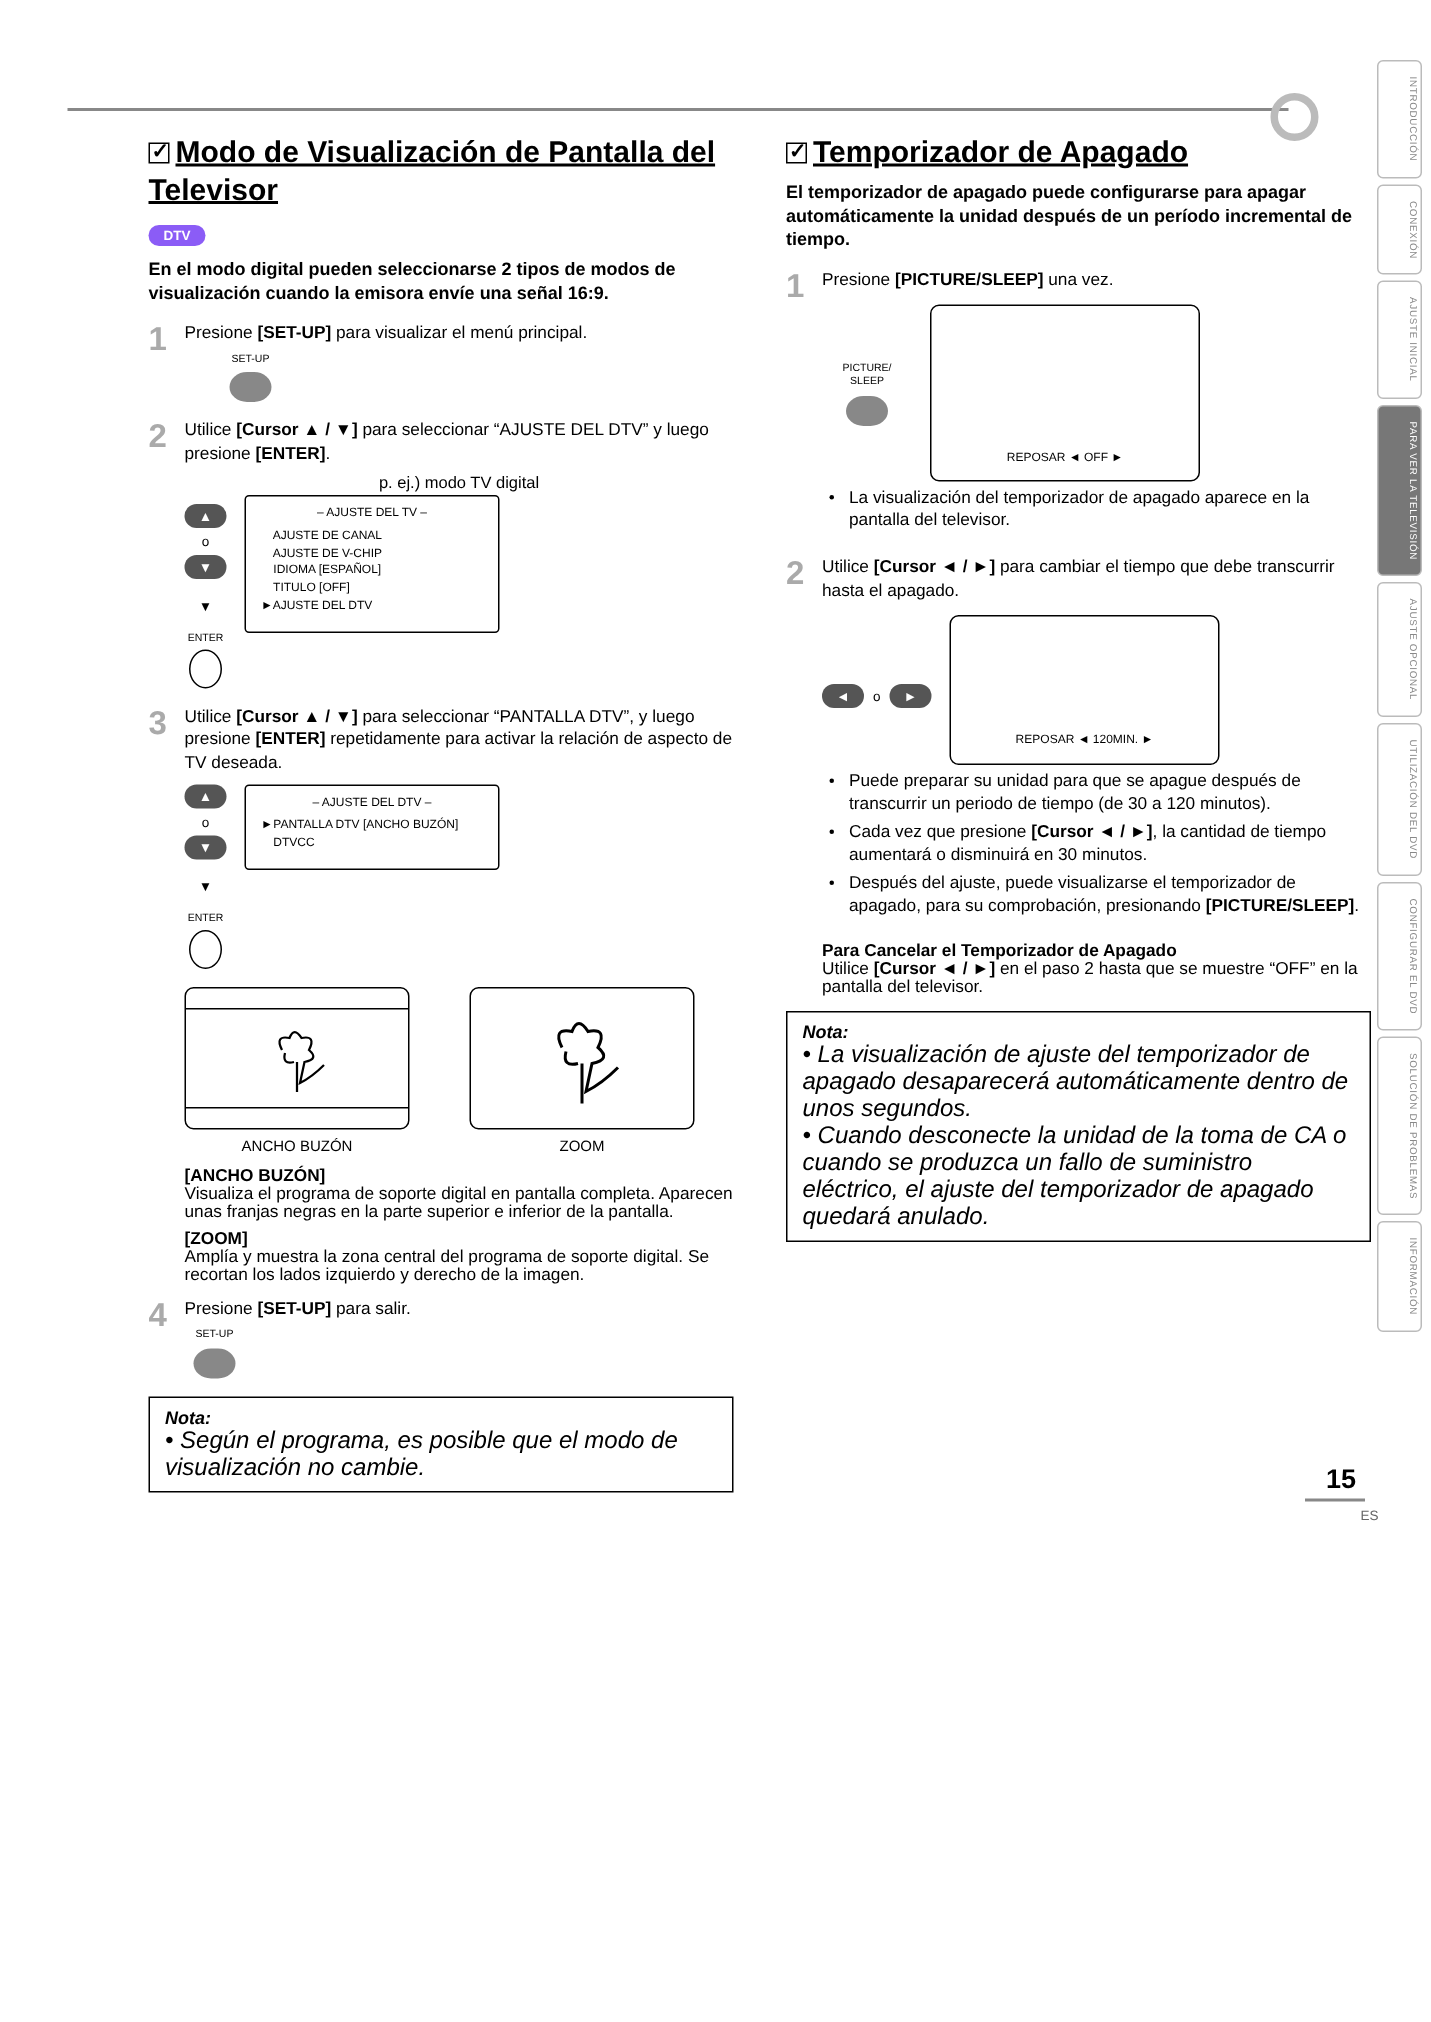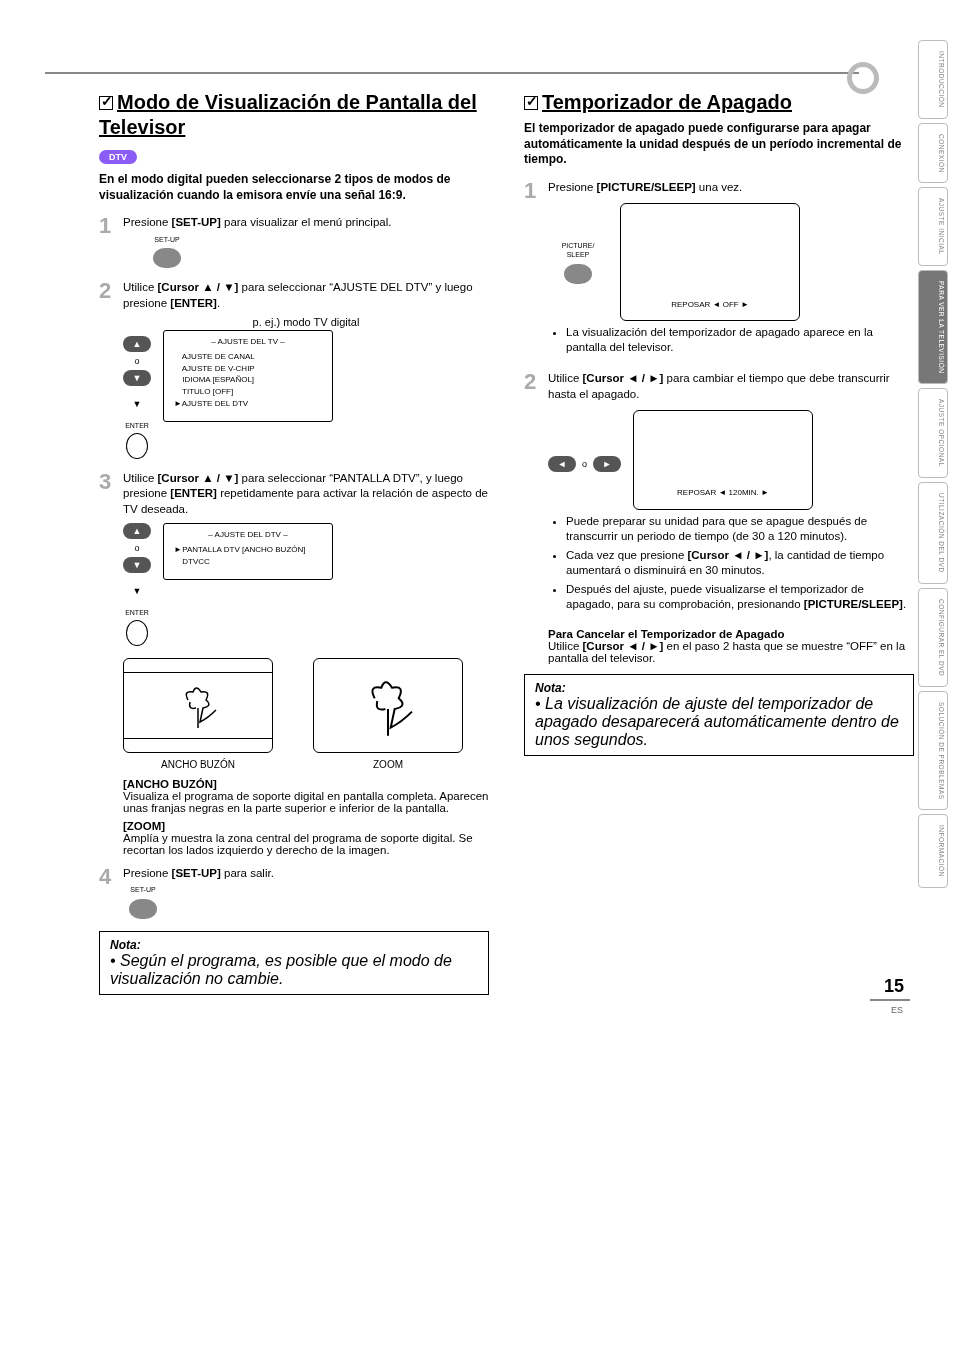--- a/index.html
+++ b/index.html
@@ -40,21 +40,21 @@
   .note-body { font-style: italic; font-size: 16px; }
   ul.bullets { list-style: disc; padding-left: 18px; margin-top: 4px; }
   ul.bullets li { margin-bottom: 4px; line-height: 1.3; }
   .lr-arrows { display: flex; align-items: center; gap: 6px; margin-top: 8px; justify-content: flex-start; }
   .o-sep { font-size: 9px; }
   .side-tabs { position: absolute; right: 6px; top: 40px; width: 30px; display: flex; flex-direction: column; gap: 4px; }
   .tab { writing-mode: vertical-rl; font-size: 6.5px; color: #888; border: 1px solid #bbb; border-radius: 4px; padding: 10px 2px; text-align: center; background: #fff; letter-spacing: 0.5px; }
   .tab.active { background: #777; color: #fff; }
   .page-num { position: absolute; bottom: 28px; right: 50px; font-size: 18px; font-weight: bold; }
   .page-num::before { content: ""; position: absolute; right: -6px; bottom: -4px; width: 40px; height: 2px; background: #888; }
-  .es-label { position: absolute; bottom: 10px; right: 51px; font-size: 9px; color: #666; }
+  .es-label { position: absolute; bottom: 10px; right: 35px; font-size: 9px; color: #666; }
   .flex-row { display: flex; gap: 12px; align-items: flex-start; }
   .flower-svg { width: 60px; height: 50px; }
 </style>
 </head>
 <body>
 
 <div class="page">
   <div class="top-line"></div>
   <div class="columns">
 
@@ -227,20 +227,21 @@
 
       <div style="margin-left:24px;margin-top:6px">
         <p class="sub-head">Para Cancelar el Temporizador de Apagado</p>
         <p><span>Utilice </span><b>[Cursor ◄ / ►]</b><span> en el paso 2 hasta que se muestre “OFF” en la pantalla del televisor.</span></p>
       </div>
 
       <div class="note-box">
         <div class="note-head">Nota:</div>
         <div id="rnote-items">
             <div class="note-body">•  La visualización de ajuste del temporizador de apagado desaparecerá automáticamente dentro de unos segundos.</div>
+            <div class="note-body">•  Cuando desconecte la unidad de la toma de CA o cuando se produzca un fallo de suministro eléctrico, el ajuste del temporizador de apagado quedará anulado.</div>
           </div>
       </div>
     </div>
   </div>
 
   <div class="side-tabs" id="side-tabs">
       <div class="tab">INTRODUCCIÓN</div>
       <div class="tab">CONEXIÓN</div>
       <div class="tab">AJUSTE INICIAL</div>
       <div class="tab active">PARA VER LA TELEVISIÓN</div>

